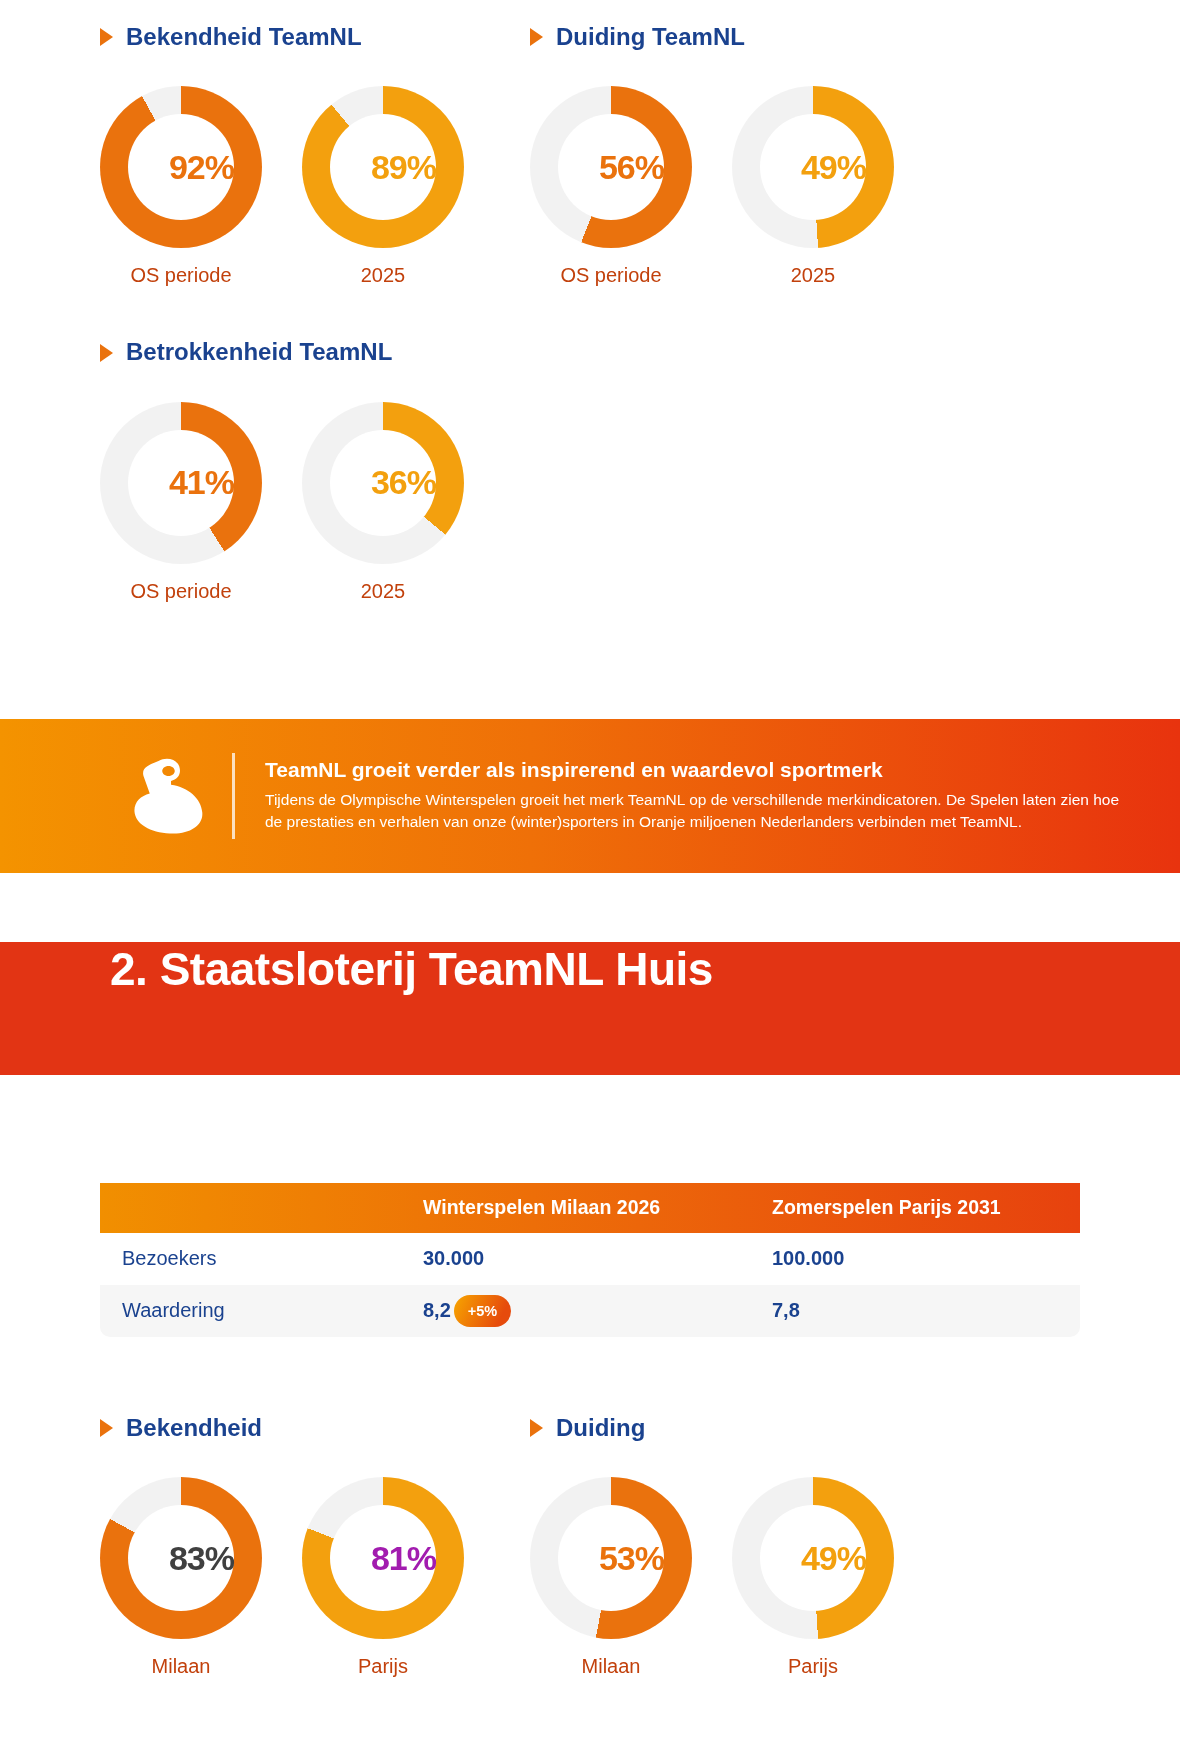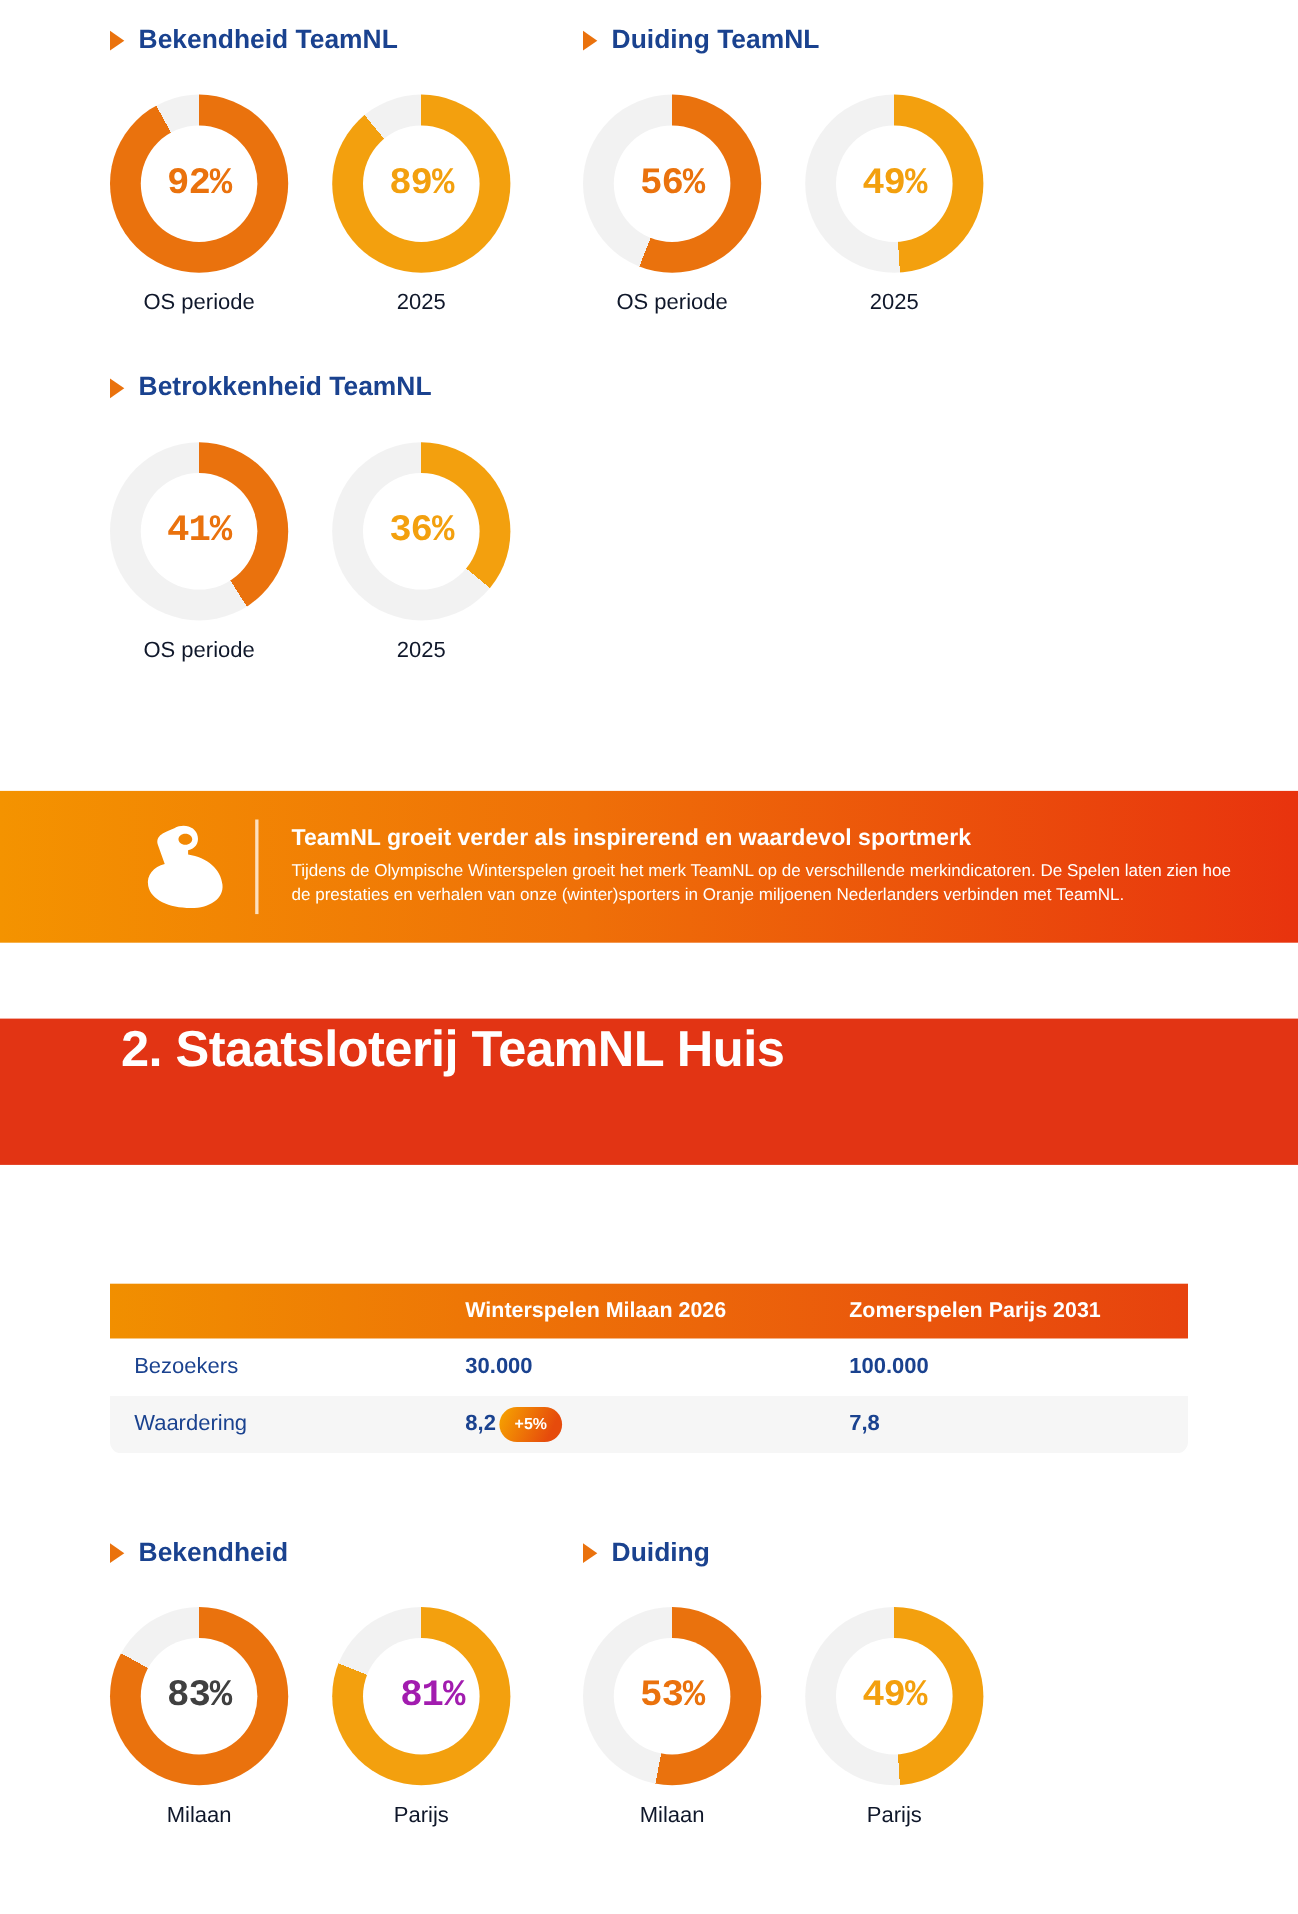--- a/index.html
+++ b/index.html
@@ -18,28 +18,28 @@
     border-left:13px solid #EA720D;
     border-top:9px solid transparent; border-bottom:9px solid transparent;
   }
   .charts-row { display:flex; }
   .group { width:430px; }
   .donut-row { display:flex; gap:40px; margin-top:36px; }
   .donut-cell { width:162px; text-align:center; }
   .donut { width:162px; height:162px; border-radius:50%; position:relative; background:#F2F2F2; }
   .hole {
     position:absolute; inset:28px; background:#ffffff; border-radius:50%;
-    display:flex; align-items:center; justify-content:center;font-family:Liberation Mono, monospace;
+    display:flex; align-items:center; justify-content:flex-end;
   }
   .pct { font-size:34px; font-weight:bold; letter-spacing:-1px; }
-  .donut-label { margin-top:16px; font-size:20px; color:#0f172a; }
+  .donut-label { margin-top:16px; font-size:20px; color:#c2410c; }
   .row2 { margin-top:52px; }
 
   .banner {
-    margin-top:116px; height:138px; width:1180px;
+    margin-top:116px; height:154px; width:1180px;
     background:linear-gradient(90deg,#F49300 0%,#EF7008 45%,#E8330E 100%);
     display:flex; align-items:center; padding-left:126px;
   }
   .muscle { width:80px; height:80px; flex:0 0 auto; }
   .divider { width:3px; height:86px; background:rgba(255,255,255,0.75); margin:0 30px 0 26px; flex:0 0 auto; }
   .banner-text { color:#ffffff; max-width:866px; }
   .banner-title { font-size:21px; font-weight:bold; margin:0 0 7px 0; line-height:1.15; }
   .banner-body { font-size:15.5px; line-height:1.45; margin:0; }
 
   .red-band {

